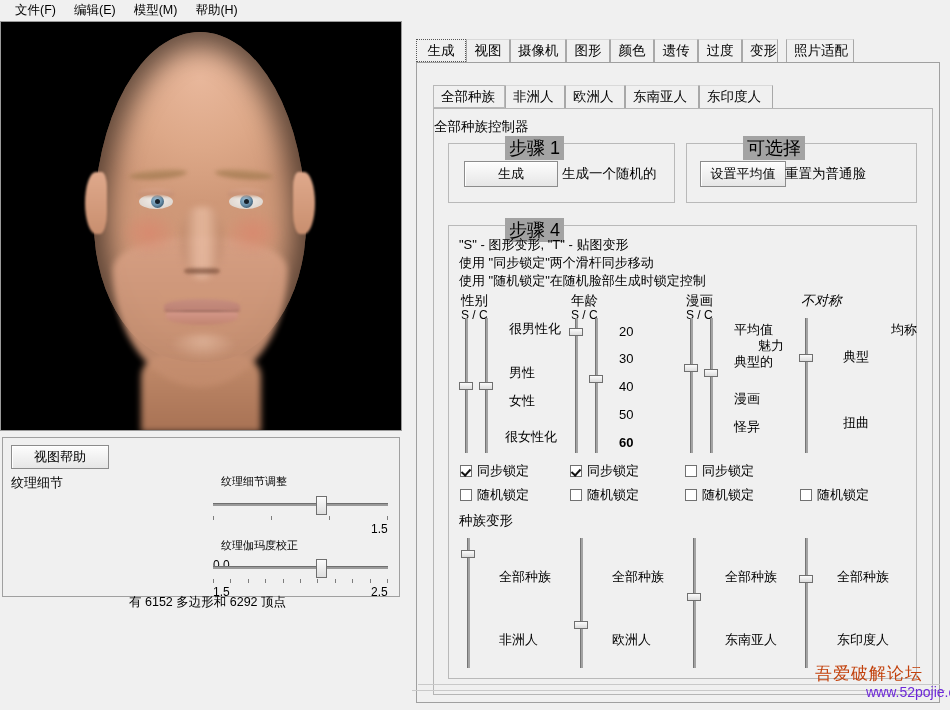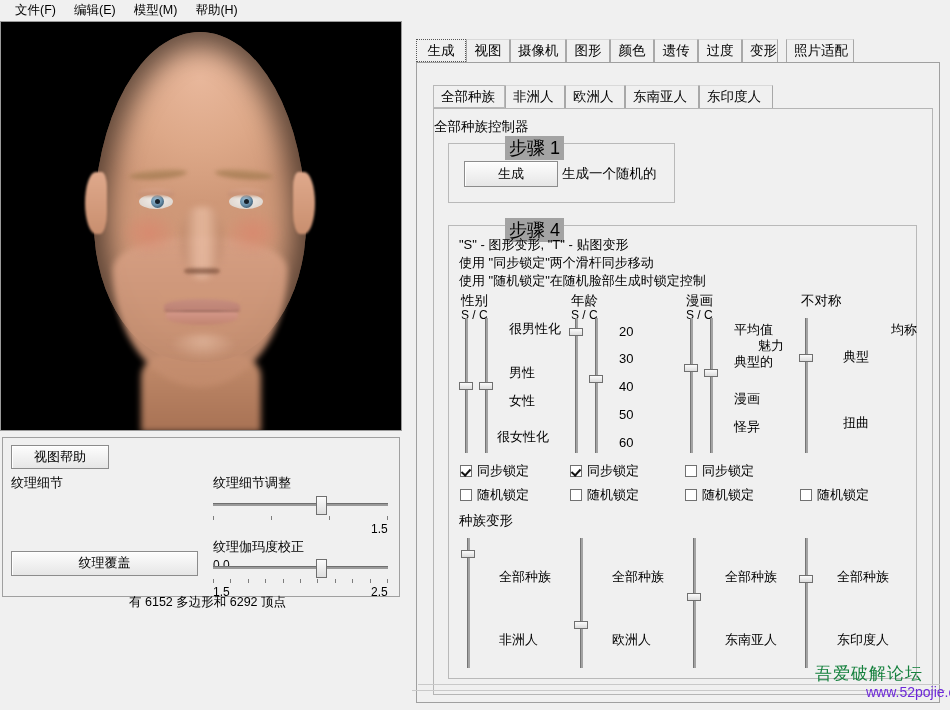--- a/index.html
+++ b/index.html
@@ -131,21 +131,21 @@
     position:absolute;left:0;top:9px;width:100%;height:2px;
     background:#9a9a9a;border-top:1px solid #6f6f6f;
   }
   .hslider .hthumb{
     position:absolute;top:2px;width:9px;height:17px;
     background:linear-gradient(#fcfcfc,#dedede);
     border:1px solid #6f6f6f;
   }
   .hslider .hticks{position:absolute;left:0;top:22px;width:100%;height:5px;}
   .hslider .hticks i{position:absolute;top:0;width:1px;height:4px;background:#7d7d7d;}
-  .slider-title{position:absolute;font-size:13px;}
+  .slider-title{position:absolute;font-size:11px;margin-left:8px;}
   .slider-min{position:absolute;font-size:12px;}
   .slider-max{position:absolute;font-size:12px;}
   
   #right-col{
     position:absolute;left:413px;top:21px;width:535px;height:684px;
   }
   #tabstrip{position:absolute;left:3px;top:18px;width:524px;height:24px;}
   .tab{
     position:absolute;top:0;height:23px;line-height:22px;padding:0 7px;
     font-size:13.5px;text-align:center;color:#000;
@@ -207,21 +207,21 @@
     border:1px solid #707070;box-sizing:border-box;position:relative;margin-right:5px;
     vertical-align:middle;
   }
   .cbox.on:after{
     content:"";position:absolute;left:2px;top:1px;width:4px;height:7px;
     border:solid #111;border-width:0 2px 2px 0;transform:rotate(42deg);
   }
   #race-title{position:absolute;left:10px;top:286px;font-size:13.5px;}
   
   #wm1{
-    position:absolute;left:815px;top:662px;font-size:17px;color:#15803d;
+    position:absolute;left:815px;top:662px;font-size:17px;color:#c2410c;
     letter-spacing:1px;white-space:nowrap;font-family:"DejaVu Sans",sans-serif;
   }
   #wm2{
     position:absolute;left:818px;top:684px;font-size:14px;color:#6d28d9;
     white-space:nowrap;font-family:"Liberation Sans",sans-serif;margin-left:48px;
   }
   #frame-b1{position:absolute;left:412px;top:690px;width:533px;height:1px;background:#c9c9c9;}
   #frame-b2{position:absolute;left:418px;top:684px;width:522px;height:1px;background:#c9c9c9;}
 </style>
 </head>
@@ -298,21 +298,20 @@
         <i style="left: 104px;"></i>
         <i style="left: 122px;"></i>
         <i style="left: 139px;"></i>
         <i style="left: 157px;"></i>
         <i style="left: 174px;"></i>
       </div>
   </div>
   <div class="slider-min" style="left:210px;top:147px;">1.5</div>
   <div class="slider-max" style="left:368px;top:147px;">2.5</div>
 
-  <div class="btn" id="btn-texoverlay">纹理覆盖</div>
   <div id="poly-info">有 6152 多边形和 6292 顶点</div>
 </div>
 
 <div id="right-col">
   <div id="tabstrip">
       <div class="tab sel" style="left: 0px; width: 50px;">生成</div>
       <div class="tab" style="left: 50px; width: 44px;">视图</div>
       <div class="tab" style="left: 94px; width: 56px;">摄像机</div>
       <div class="tab" style="left: 150px; width: 44px;">图形</div>
       <div class="tab" style="left: 194px; width: 44px;">颜色</div>
@@ -331,20 +330,25 @@
       </div>
     <div id="subpage">
       <div id="ctrl-title">全部种族控制器</div>
 
       <div class="group" id="grp-step1">
         <span class="glabel">步骤 1</span>
         <div class="btn" id="btn-generate">生成</div>
         <div id="lbl-generate">生成一个随机的</div>
       </div>
 
+      <div class="group" id="grp-optional">
+        <span class="glabel">可选择</span>
+        <div class="btn" id="btn-setavg">设置平均值</div>
+        <div id="lbl-setavg">重置为普通脸</div>
+      </div>
 
       <div class="group" id="grp-step2">
         <span class="glabel">步骤 4</span>
         <div class="step2-line" style="top:10px;">"S" - 图形变形, "T" - 贴图变形</div>
         <div class="step2-line" style="top:28px;">使用 "同步锁定"两个滑杆同步移动</div>
         <div class="step2-line" style="top:46px;">使用 "随机锁定"在随机脸部生成时锁定控制</div>
 
         <div id="cols-host">
             <div class="col-head" style="left: 12px; top: 66px;">性别</div>
             <div class="col-sub" style="left: 12px; top: 82px;">S / C</div>
@@ -352,21 +356,21 @@
               <div class="vtrack"></div>
               <div class="vthumb" style="top: 64px;"></div>
             </div>
             <div class="vslider" style="left: 30px; top: 92px; height: 135px;">
               <div class="vtrack"></div>
               <div class="vthumb" style="top: 64px;"></div>
             </div>
             <div class="vlabel" style="left: 60px; top: 94px;">很男性化</div>
             <div class="vlabel" style="left: 60px; top: 138px;">男性</div>
             <div class="vlabel" style="left: 60px; top: 166px;">女性</div>
-            <div class="vlabel" style="left: 48px; top: 202px;">很女性化</div>
+            <div class="vlabel" style="left: 56px; top: 202px;">很女性化</div>
             <div class="cbrow" style="left: 11px; top: 236px;">
               <span class="cbox on"></span>
               <span>同步锁定</span>
             </div>
             <div class="cbrow" style="left: 11px; top: 260px;">
               <span class="cbox"></span>
               <span>随机锁定</span>
             </div>
             <div class="col-head" style="left: 122px; top: 66px;">年龄</div>
             <div class="col-sub" style="left: 122px; top: 82px;">S / C</div>
@@ -375,21 +379,21 @@
               <div class="vthumb" style="top: 10px;"></div>
             </div>
             <div class="vslider" style="left: 140px; top: 92px; height: 135px;">
               <div class="vtrack"></div>
               <div class="vthumb" style="top: 57px;"></div>
             </div>
             <div class="vlabel" style="left: 170px; top: 98px;">20</div>
             <div class="vlabel" style="left: 170px; top: 125px;">30</div>
             <div class="vlabel" style="left: 170px; top: 153px;">40</div>
             <div class="vlabel" style="left: 170px; top: 181px;">50</div>
-            <div class="vlabel" style="left: 170px; top: 209px;">60</div>
+            <div class="vlabel" style="left: 170px; top: 209px; font-weight: bold;">60</div>
             <div class="cbrow" style="left: 121px; top: 236px;">
               <span class="cbox on"></span>
               <span>同步锁定</span>
             </div>
             <div class="cbrow" style="left: 121px; top: 260px;">
               <span class="cbox"></span>
               <span>随机锁定</span>
             </div>
             <div class="col-head" style="left: 237px; top: 66px;">漫画</div>
             <div class="col-sub" style="left: 237px; top: 82px;">S / C</div>
@@ -407,21 +411,21 @@
             <div class="vlabel" style="left: 285px; top: 164px;">漫画</div>
             <div class="vlabel" style="left: 285px; top: 192px;">怪异</div>
             <div class="cbrow" style="left: 236px; top: 236px;">
               <span class="cbox"></span>
               <span>同步锁定</span>
             </div>
             <div class="cbrow" style="left: 236px; top: 260px;">
               <span class="cbox"></span>
               <span>随机锁定</span>
             </div>
-            <div class="col-head" style="left: 352px; top: 66px;">不对称</div>
+            <div class="col-head" style="left: 352px; top: 66px; font-style: italic;">不对称</div>
             <div class="vslider" style="left: 350px; top: 92px; height: 135px;">
               <div class="vtrack"></div>
               <div class="vthumb" style="top: 36px;"></div>
             </div>
             <div class="vlabel" style="left: 394px; top: 95px; margin-left: 48px;">均称</div>
             <div class="vlabel" style="left: 394px; top: 122px;">典型</div>
             <div class="vlabel" style="left: 394px; top: 188px;">扭曲</div>
             <div class="cbrow" style="left: 351px; top: 260px;">
               <span class="cbox"></span>
               <span>随机锁定</span>

